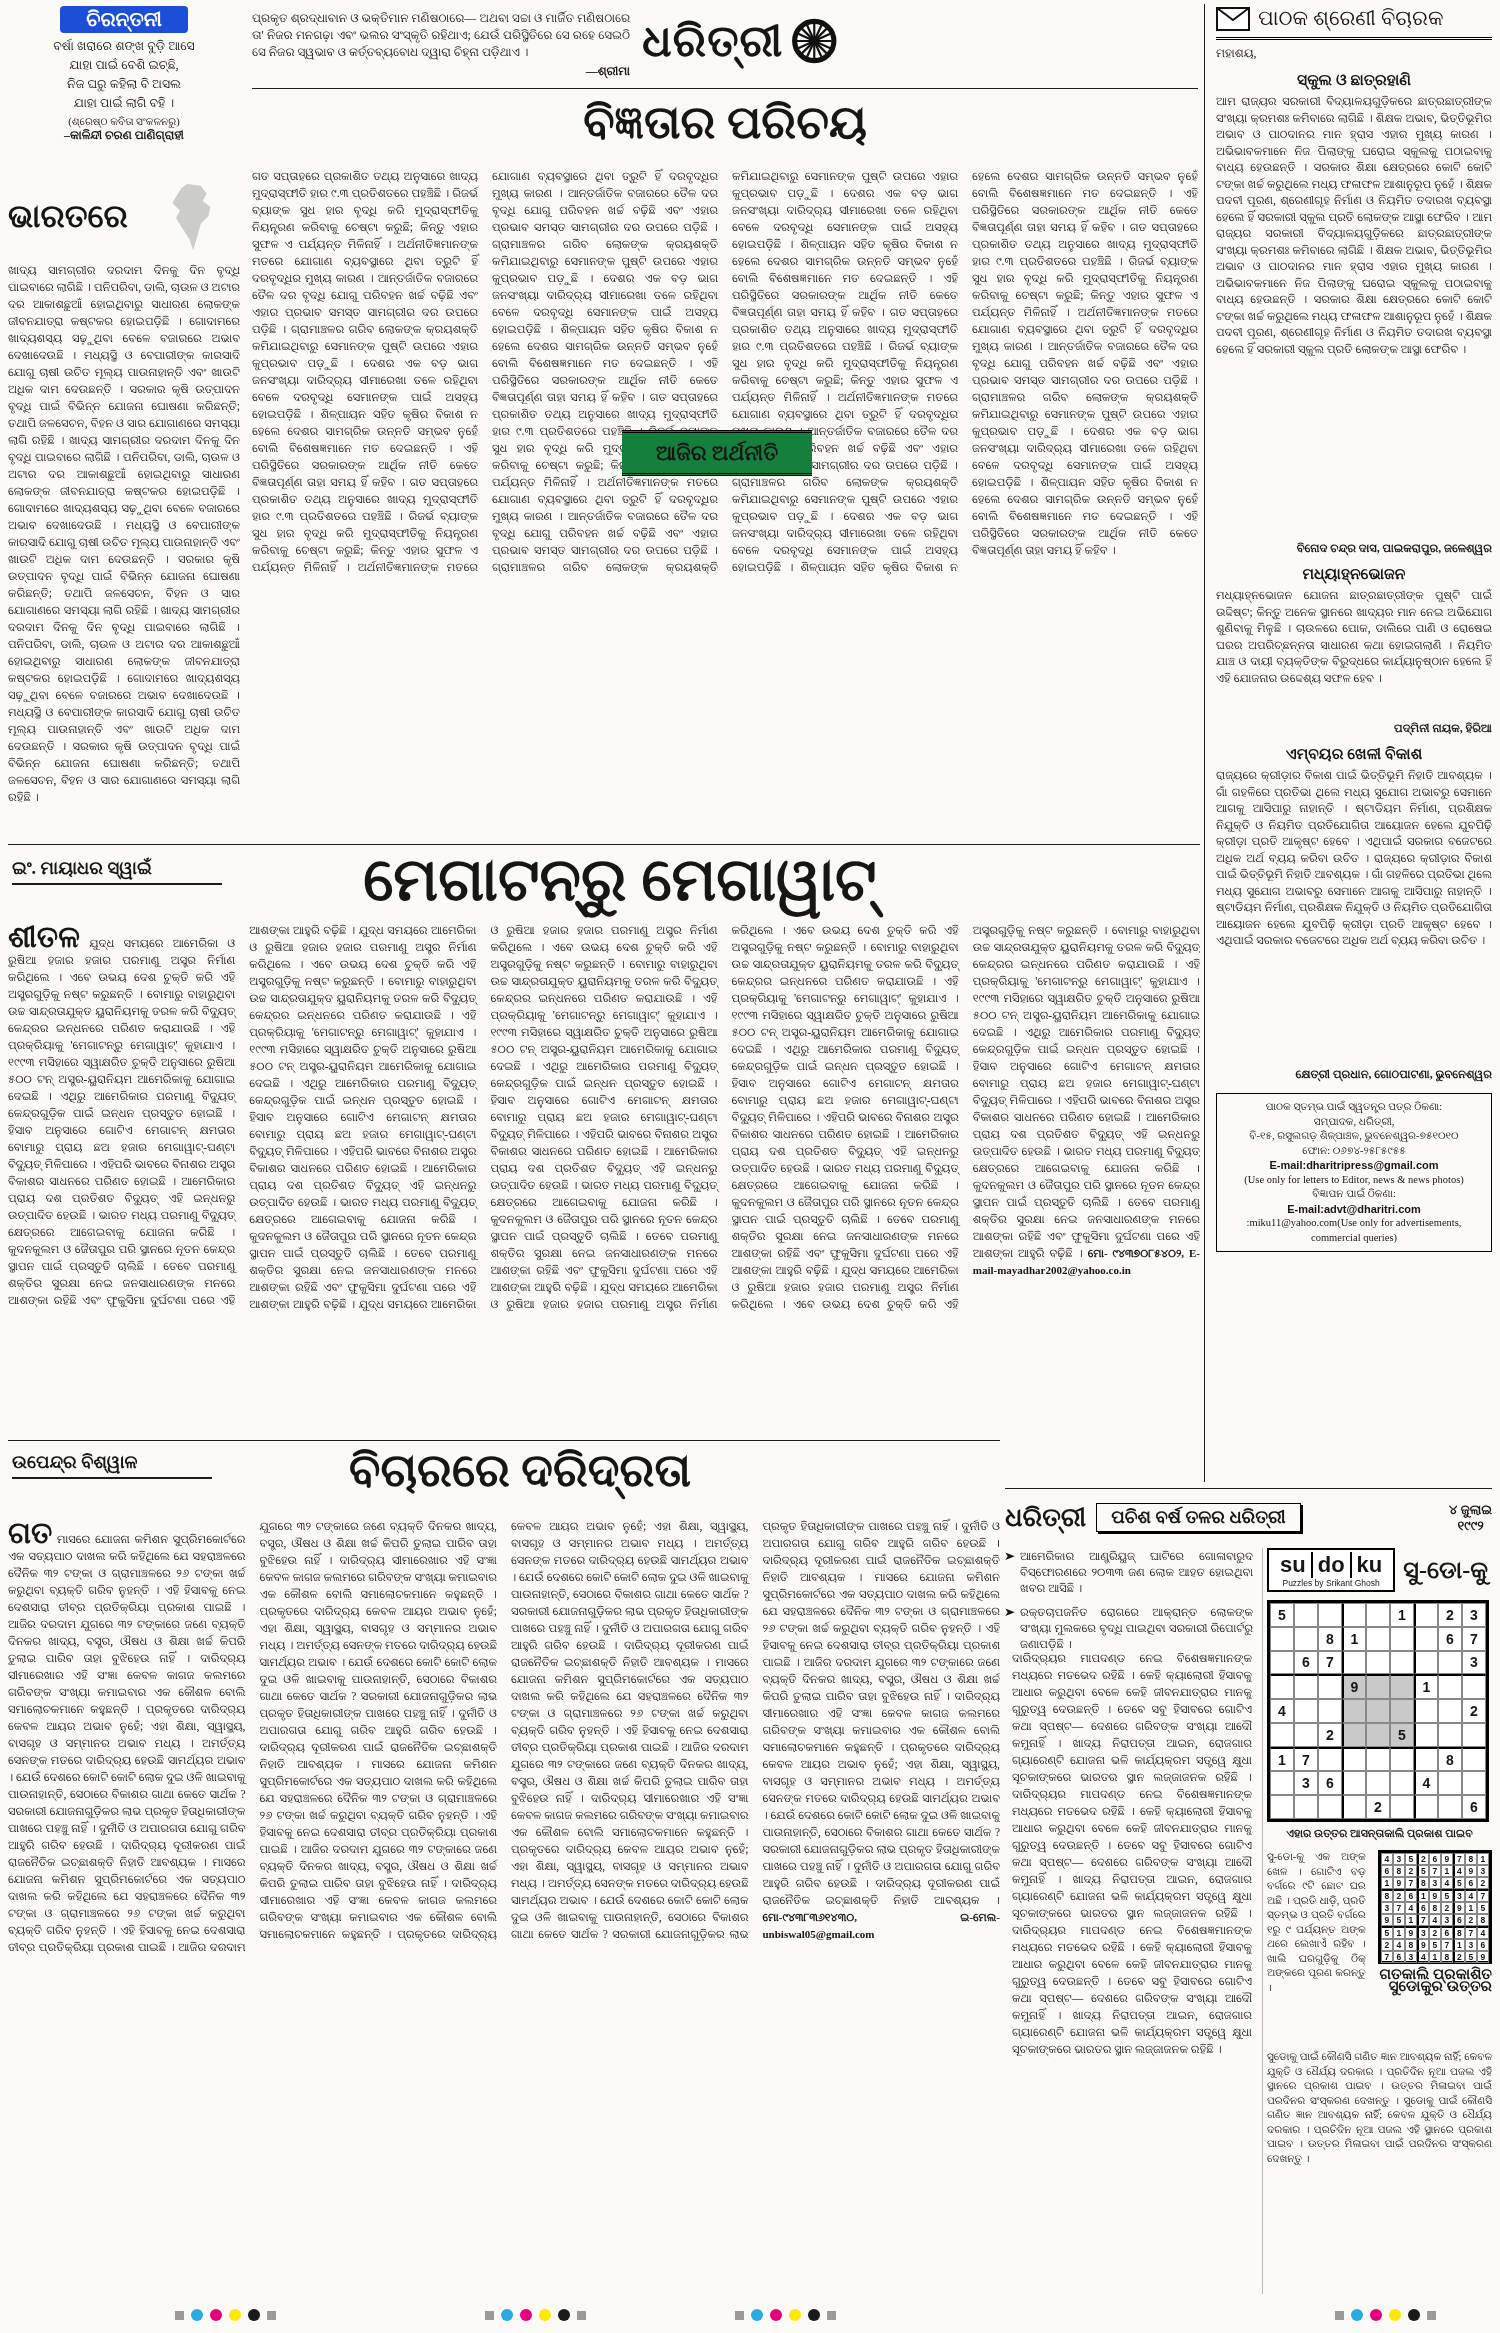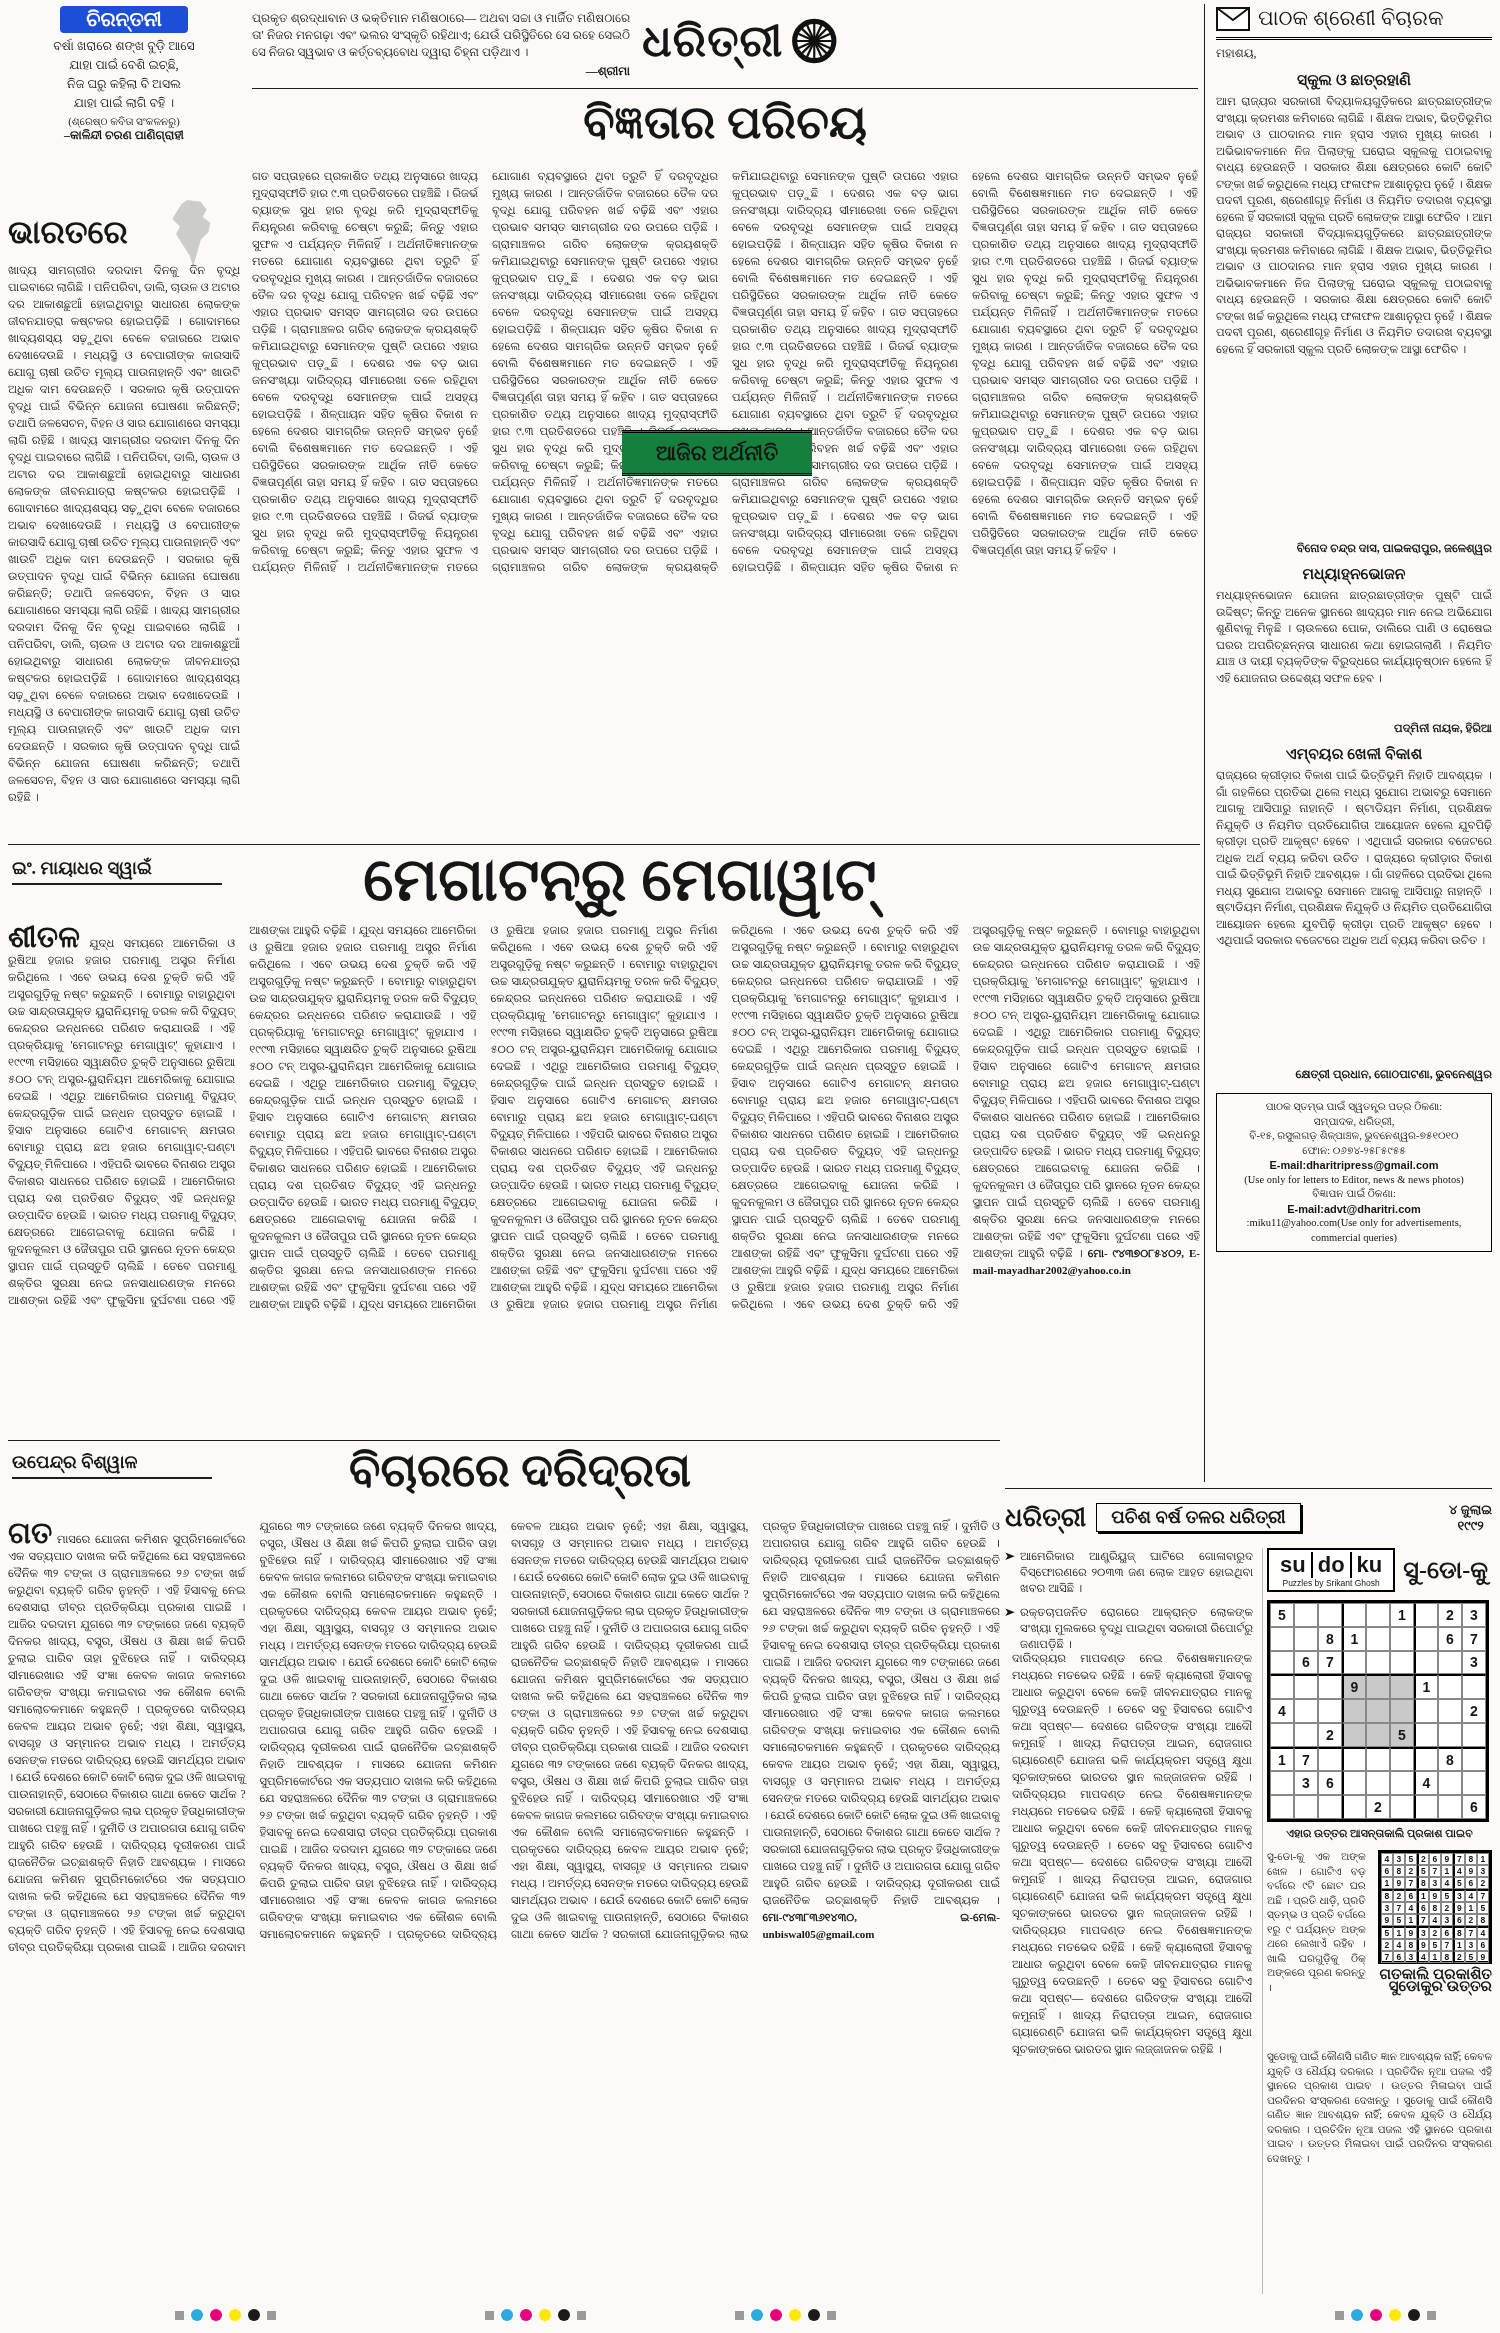--- a/index.html
+++ b/index.html
@@ -19,21 +19,21 @@
 
   
   .top-quote { left:252px; top:10px; width:378px; height:76px; font-size:12px; line-height:17px; text-align:justify; }
   .quote-attr { text-align:right; font-weight:bold; font-size:12px; margin-top:2px; }
   .masthead { left:642px; top:6px; width:196px; height:70px; display:flex; align-items:center; gap:8px; }
   .masthead-title { font-size:44px; font-weight:900; letter-spacing:1px; }
   .top-rule { left:252px; top:88px; width:946px; }
 
   
   .a1-headline { left:252px; top:96px; width:946px; text-align:center; font-size:46px; font-weight:900; }
-  .lead-art { left:8px; top:198px; width:232px; height:76px; }
+  .lead-art { left:8px; top:182px; width:232px; height:76px; }
   .lead-art svg { position:absolute; right:14px; top:0; opacity:.85; }
   .lead-word { position:absolute; left:0; top:16px; font-size:32px; font-weight:900; z-index:2; }
   .a1-col0 { left:8px; top:262px; width:232px; height:572px; }
   .a1-cols { left:252px; top:168px; width:946px; height:668px; column-count:4; column-gap:14px; }
   .inset-econ { left:622px; top:430px; width:190px; height:46px; background:#15803d; z-index:3;
                 border-top:3px double #000; border-bottom:3px double #000;
                 display:flex; align-items:center; justify-content:center;
                 font-size:21px; font-weight:bold; }
 
   

